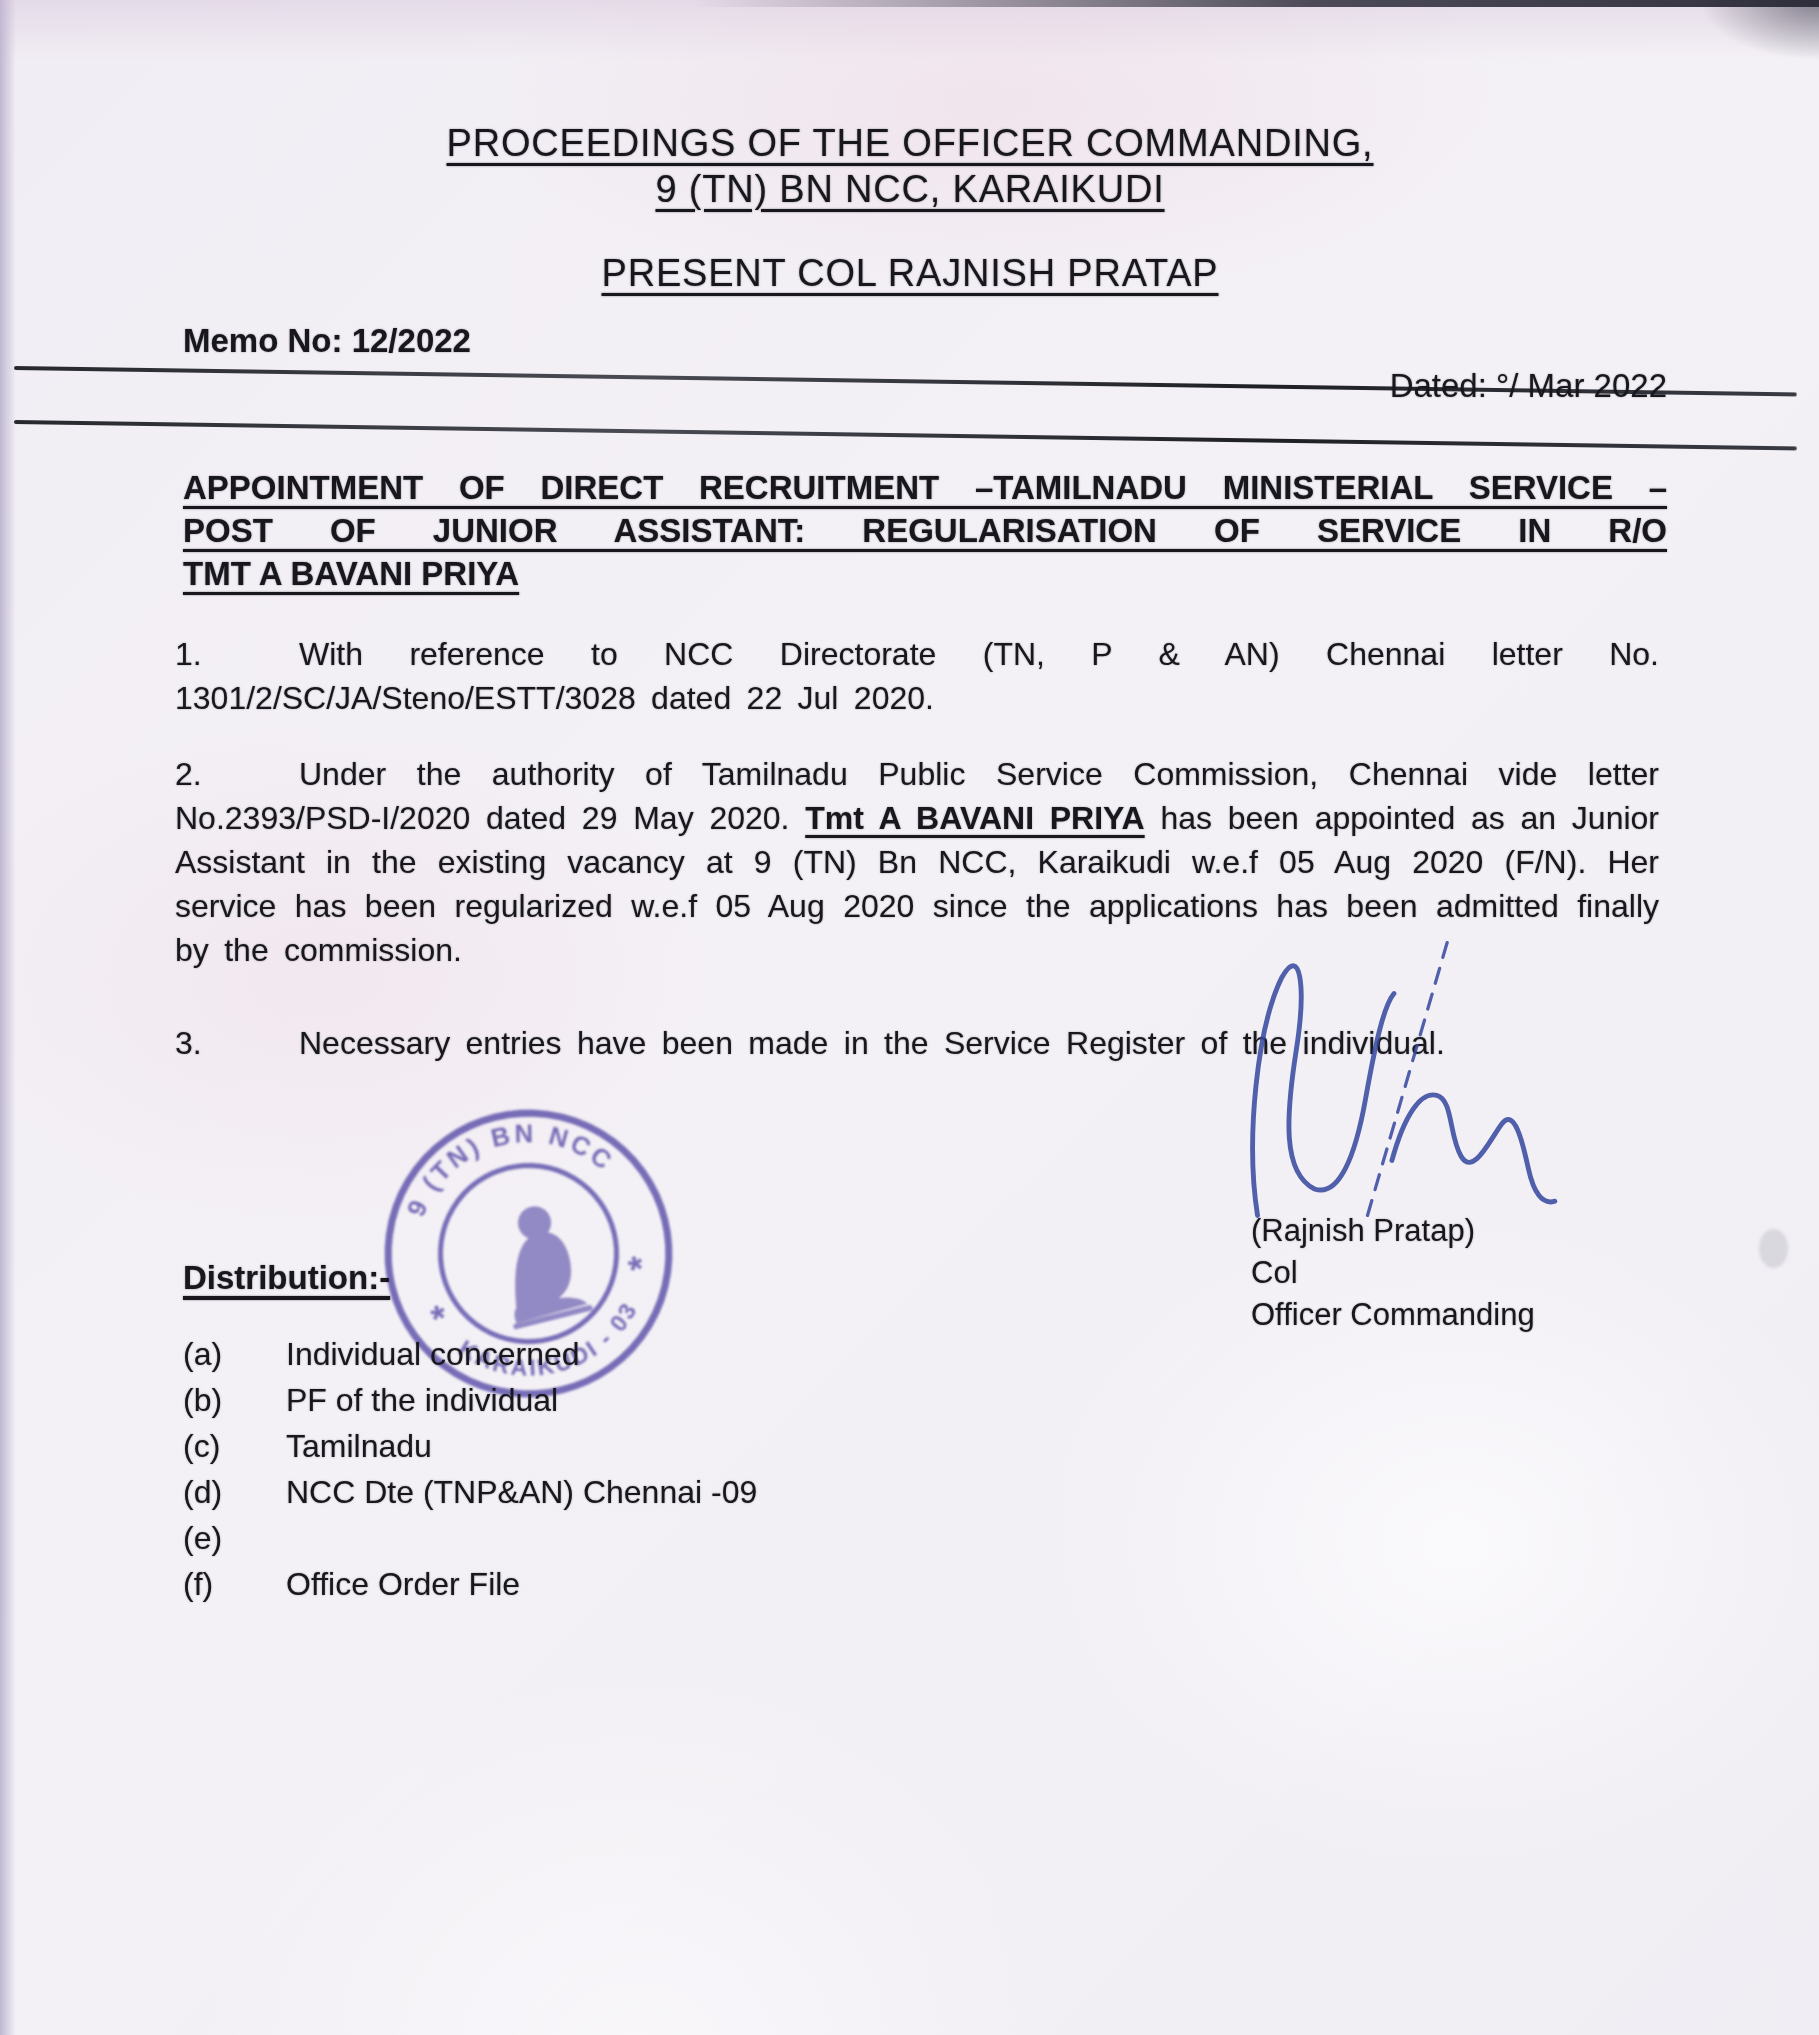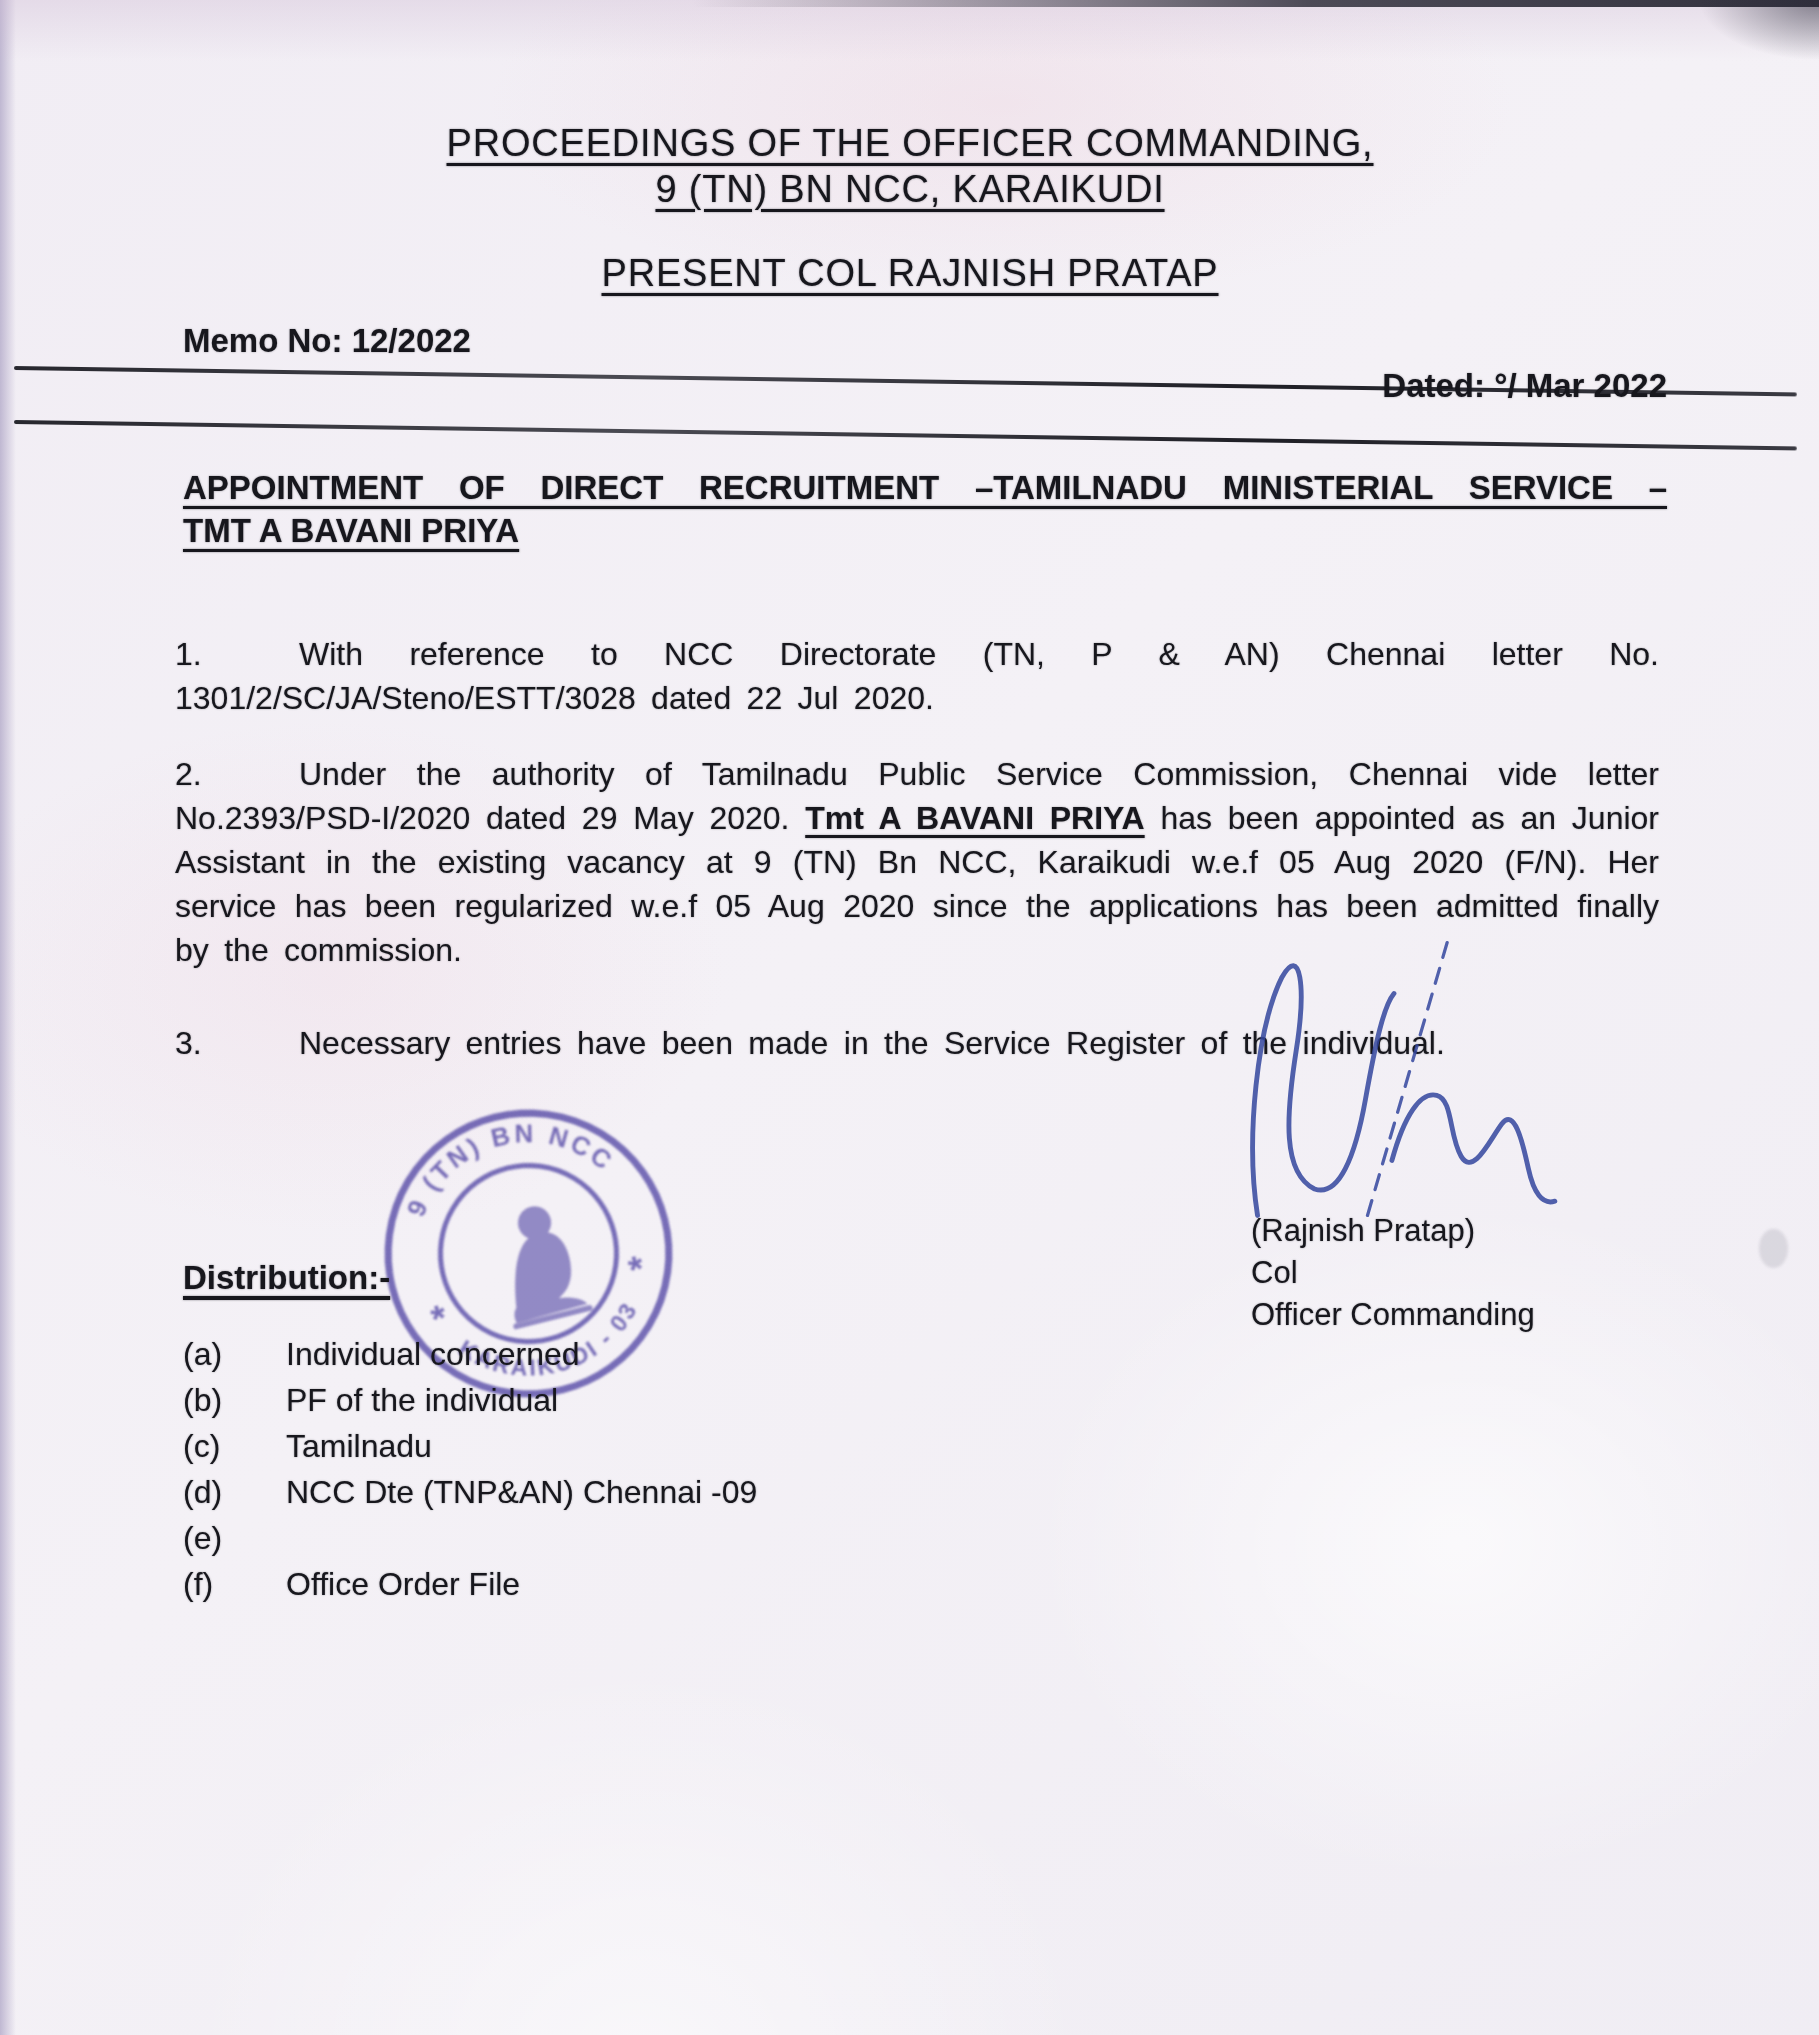--- a/index.html
+++ b/index.html
@@ -28,21 +28,21 @@
     background:radial-gradient(ellipse at 100% 0%, rgba(45,45,60,0.55), rgba(45,45,60,0) 70%);}
   .speck{position:absolute;border-radius:50%;filter:blur(1.6px);}
 
   
   .center-head{position:absolute;left:0;right:0;text-align:center;
     font-weight:normal;font-size:38px;letter-spacing:0.8px;
     text-shadow:0 0 2px rgba(15,15,25,0.45);}
   .center-head .u{text-decoration:underline;text-decoration-thickness:3.3px;text-underline-offset:6.5px;}
   .memo{position:absolute;left:183px;top:322px;font-size:33px;font-weight:bold;
     text-shadow:0 0 2px rgba(15,15,25,0.4);}
-  .dated{position:absolute;right:153px;top:367px;font-size:33px;font-weight:bold;
+  .dated{position:absolute;right:153px;top:367px;font-size:33px;font-weight:normal;
     text-shadow:0 0 2px rgba(15,15,25,0.4);}
   .rule{position:absolute;left:14.2px;right:22.4px;height:4.1px;border-radius:2.4px;
     transform:rotate(0.85deg);transform-origin:left center;
     background:linear-gradient(to right,#27272e,#4a4a52 35%,#1f1f26 70%,#3a3a42);
     filter:blur(0.6px);}
   .rule1{top:366px;}
   .rule2{top:420px;}
 
   .subject{position:absolute;left:183px;top:466px;width:1484px;
     font-size:33px;font-weight:bold;line-height:43px;
@@ -94,20 +94,21 @@
   <div class="center-head" style="top:168px;"><span class="u">9 (TN) BN NCC, KARAIKUDI</span></div>
   <div class="center-head" style="top:252px;"><span class="u">PRESENT COL RAJNISH PRATAP</span></div>
 
   <div class="memo">Memo No: 12/2022</div>
   <div class="rule rule1"></div>
   <div class="dated">Dated: °/ Mar 2022</div>
   <div class="rule rule2"></div>
 
   <div class="subject">
     <div class="jline">APPOINTMENT OF DIRECT RECRUITMENT –TAMILNADU MINISTERIAL SERVICE –</div>
+    <div class="jline">POST OF JUNIOR ASSISTANT: REGULARISATION OF SERVICE IN R/O</div>
     <div class="lline">TMT A BAVANI PRIYA</div>
   </div>
 
   <p class="para p1"><span class="pnum">1.</span><span>With reference to NCC Directorate (TN, P &amp; AN) Chennai letter No. 1301/2/SC/JA/Steno/ESTT/3028 dated 22 Jul 2020.</span></p>
 
   <p class="para p2"><span class="pnum">2.</span><span>Under the authority of Tamilnadu Public Service Commission, Chennai vide letter No.2393/PSD-I/2020 dated 29 May 2020. </span><span class="hl">Tmt A BAVANI PRIYA</span><span> has been appointed as an Junior Assistant in the existing vacancy at 9 (TN) Bn NCC, Karaikudi w.e.f 05 Aug 2020 (F/N). Her service has been regularized w.e.f 05 Aug 2020 since the applications has been admitted finally by the commission.</span></p>
 
   <p class="para p3"><span class="pnum">3.</span><span>Necessary entries have been made in the Service Register of the individual.</span></p>
 
   <svg class="sig-svg" viewBox="0 0 1100 820">

